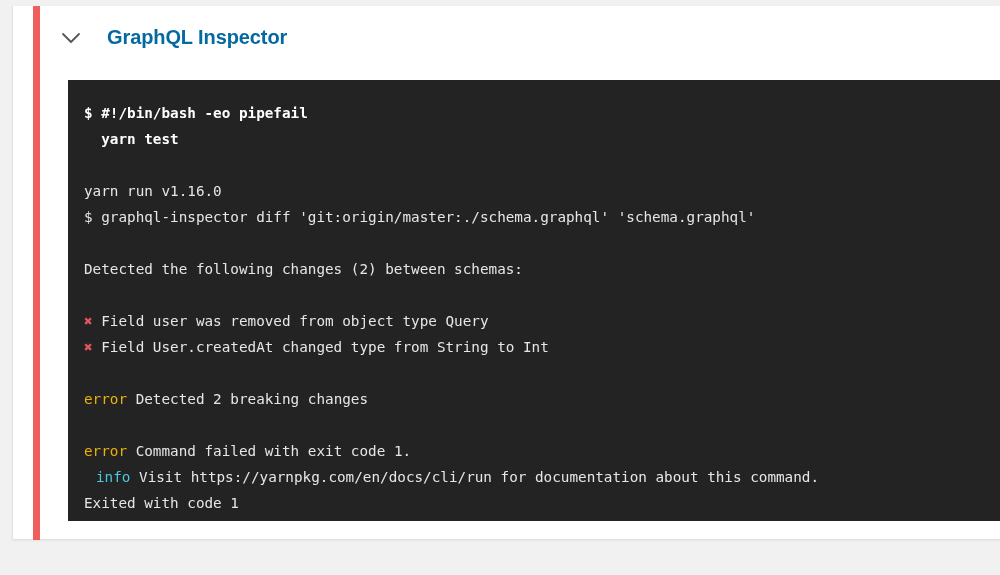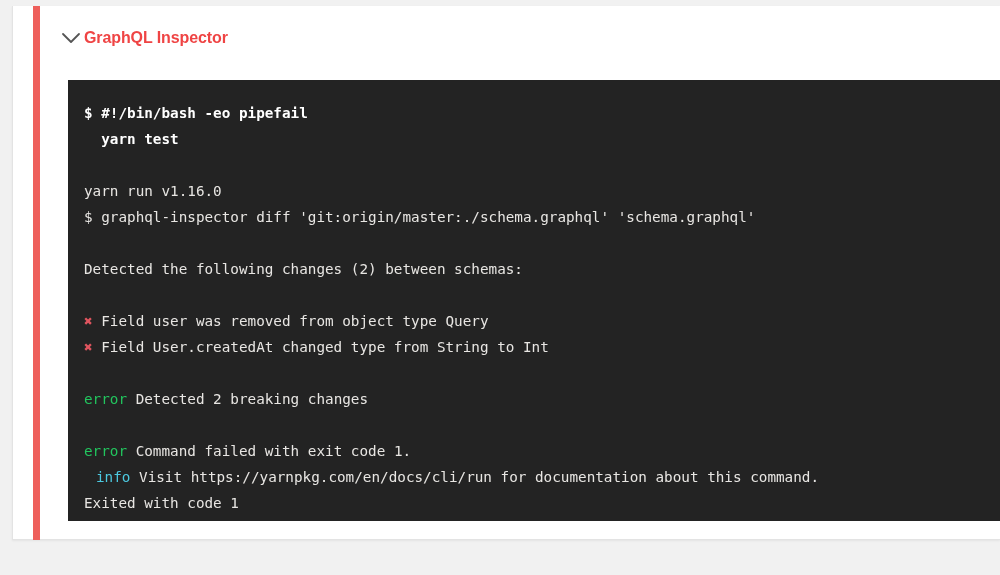--- a/index.html
+++ b/index.html
@@ -65,24 +65,24 @@
     height: 26px;
     display: flex;
     align-items: center;
     justify-content: center;
     cursor: pointer;
     flex: 0 0 auto;
   }
   .chevron-btn svg { display: block; }
 
   .header-title {
-    margin-left: 0;
-    font-size: 16px;
+    margin-left: 23px;
+    font-size: 20px;
     font-weight: bold;
-    color: #ef4444;
+    color: #0369a1;
     letter-spacing: -0.1px;
     white-space: nowrap;
   }
 
   
   .terminal {
     position: absolute;
     left: 68px;
     top: 80px;
     width: 932px;
@@ -98,21 +98,21 @@
     font-size: 14.3px;
     line-height: 26px;
     color: #e8e6e3;
     white-space: pre;
   }
 
   .line { white-space: pre; min-height: 26px; }
   .line.bold { font-weight: bold; color: #ffffff; }
   .line.blank { height: 26px; }
 
-  .tok-err    { color: #22c55e; text-align: right; }
+  .tok-err    { color: #eab308; text-align: right; }
   .tok-info   { color: #4cc9e0; margin-left: 12px; }
   .tok-mark   { color: #e0555f; font-weight: bold; }
   .tok-plain  { color: #e8e6e3; margin-top: 28px; }
 </style>
 </head>
 <body>
 
 <div class="page">
 
   <div class="card"></div>

